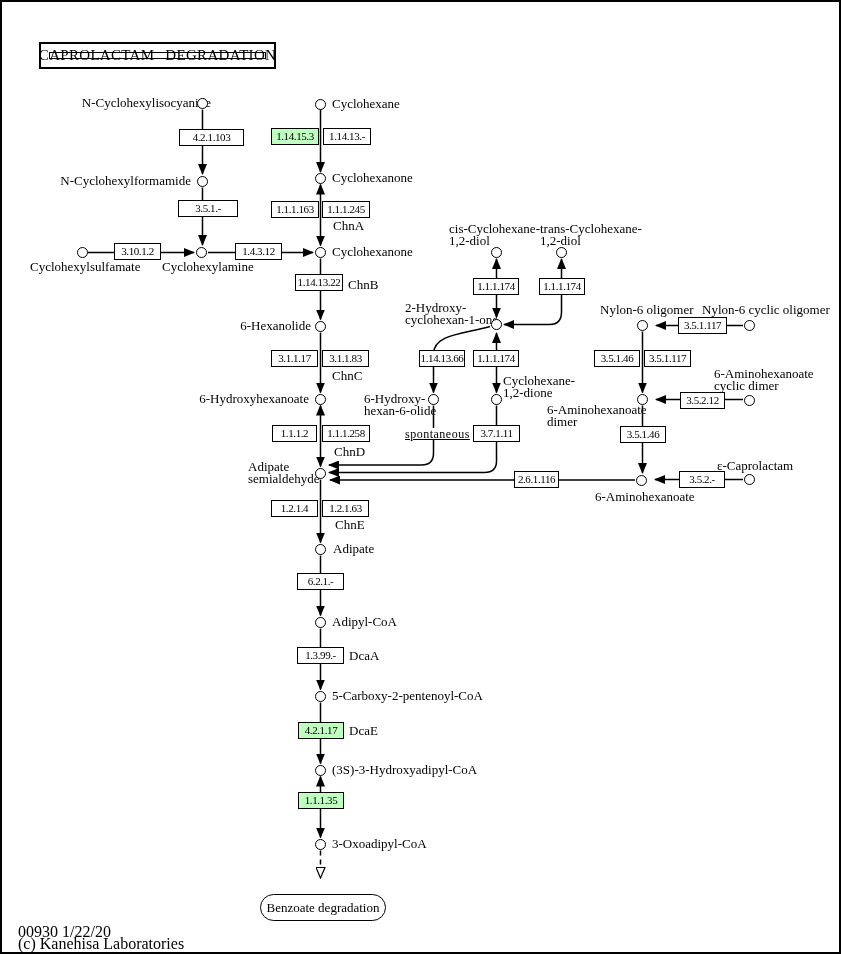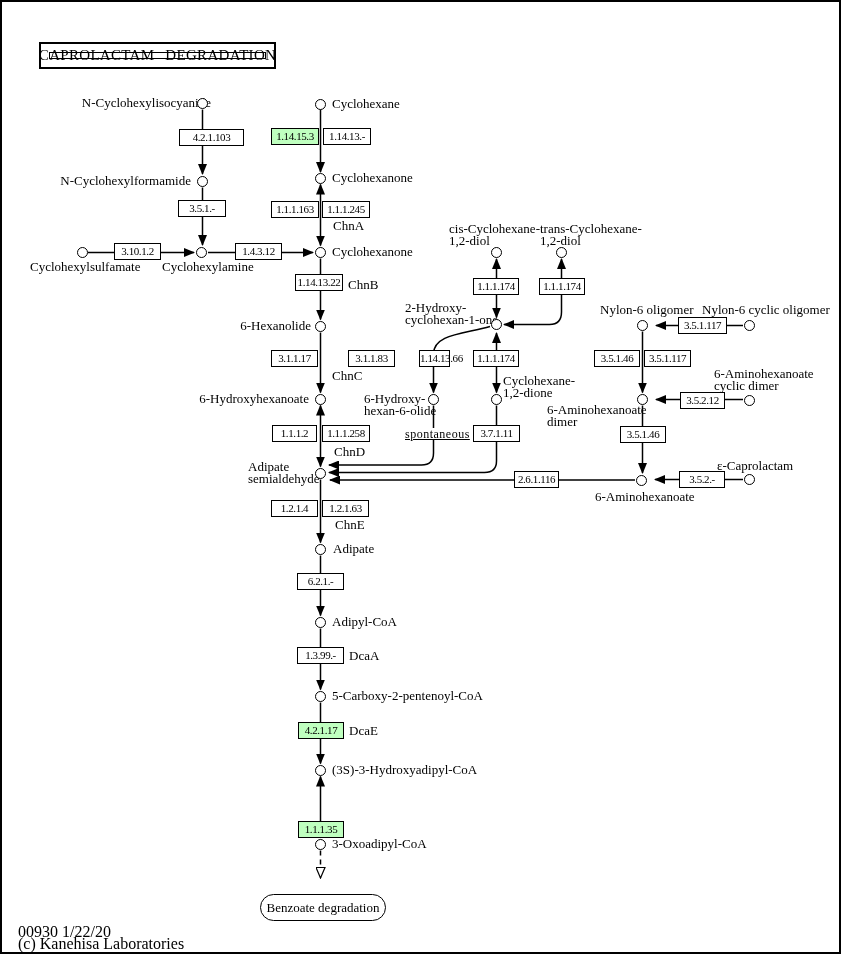--- a/index.html
+++ b/index.html
@@ -80,48 +80,48 @@
     </g>
   </svg>
 
   <div class="title-outer">
     <div class="title-inner">CAPROLACTAM DEGRADATION</div>
   </div>
 
   <div class="ebox" style="left:177px;top:127px;width:65px;">4.2.1.103</div>
   <div class="ebox green" style="left: 269px; top: 126px; width: 48px; background: rgb(191, 255, 191);">1.14.15.3</div>
   <div class="ebox" style="left:321px;top:126px;width:48px;">1.14.13.-</div>
-  <div class="ebox" style="left:176px;top:198px;width:48px;">3.5.1.-</div>
+  <div class="ebox" style="left:176px;top:198px;width:60px;">3.5.1.-</div>
   <div class="ebox" style="left:269px;top:199px;width:48px;">1.1.1.163</div>
   <div class="ebox" style="left:320px;top:199px;width:48px;">1.1.1.245</div>
   <div class="ebox" style="left:112px;top:241px;width:47px;">3.10.1.2</div>
   <div class="ebox" style="left:233px;top:241px;width:47px;">1.4.3.12</div>
   <div class="ebox" style="left:293px;top:272px;width:48px;">1.14.13.22</div>
   <div class="ebox" style="left:269px;top:348px;width:47px;">3.1.1.17</div>
-  <div class="ebox" style="left:320px;top:348px;width:47px;margin-left:26px;">3.1.1.83</div>
-  <div class="ebox" style="left:417px;top:348px;width:31px;">1.14.13.66</div>
+  <div class="ebox" style="left:320px;top:348px;width:47px;">3.1.1.83</div>
+  <div class="ebox" style="left:417px;top:348px;width:46px;">1.14.13.66</div>
   <div class="ebox" style="left:471px;top:276px;width:46px;">1.1.1.174</div>
   <div class="ebox" style="left:537px;top:276px;width:46px;">1.1.1.174</div>
   <div class="ebox" style="left:471px;top:348px;width:46px;">1.1.1.174</div>
   <div class="ebox" style="left:676px;top:315px;width:49px;">3.5.1.117</div>
   <div class="ebox" style="left:592px;top:348px;width:46px;">3.5.1.46</div>
   <div class="ebox" style="left:642px;top:348px;width:47px;">3.5.1.117</div>
   <div class="ebox" style="left:678px;top:390px;width:45px;">3.5.2.12</div>
   <div class="ebox" style="left:618px;top:424px;width:46px;">3.5.1.46</div>
   <div class="ebox" style="left:270px;top:423px;width:45px;">1.1.1.2</div>
   <div class="ebox" style="left:320px;top:423px;width:48px;">1.1.1.258</div>
   <div class="ebox" style="left:471px;top:423px;width:47px;">3.7.1.11</div>
   <div class="ebox" style="left:512px;top:469px;width:45px;">2.6.1.116</div>
   <div class="ebox" style="left:677px;top:469px;width:46px;">3.5.2.-</div>
   <div class="ebox" style="left:269px;top:498px;width:47px;">1.2.1.4</div>
   <div class="ebox" style="left:320px;top:498px;width:47px;">1.2.1.63</div>
   <div class="ebox" style="left:295px;top:571px;width:47px;">6.2.1.-</div>
   <div class="ebox" style="left:295px;top:645px;width:47px;">1.3.99.-</div>
   <div class="ebox green" style="left: 296px; top: 720px; width: 46px; background: rgb(191, 255, 191);">4.2.1.17</div>
-  <div class="ebox green" style="left: 296px; top: 790px; width: 46px; background: rgb(191, 255, 191); margin-top: 29px;">1.1.1.35</div>
+  <div class="ebox green" style="left: 296px; top: 790px; width: 46px; background: rgb(191, 255, 191);">1.1.1.35</div>
 
   <div class="gene" style="left:331px;top:217px;">ChnA</div>
   <div class="gene" style="left:346px;top:276px;">ChnB</div>
   <div class="gene" style="left:330px;top:367px;">ChnC</div>
   <div class="gene" style="left:332px;top:443px;">ChnD</div>
   <div class="gene" style="left:333px;top:516px;">ChnE</div>
   <div class="gene" style="left:347px;top:647px;">DcaA</div>
   <div class="gene" style="left:347px;top:722px;">DcaE</div>
 
   <div class="spont" style="left:401px;top:426px;">spontaneous</div>

